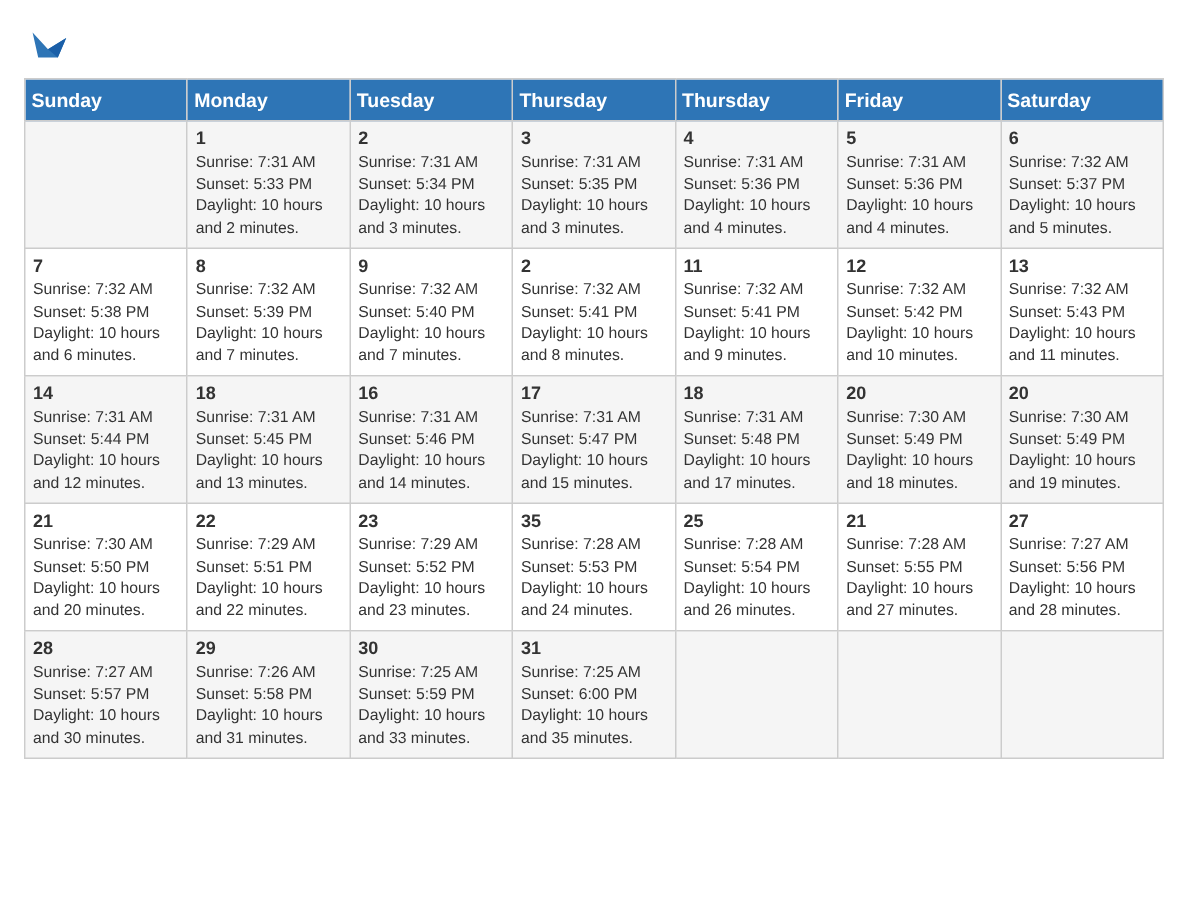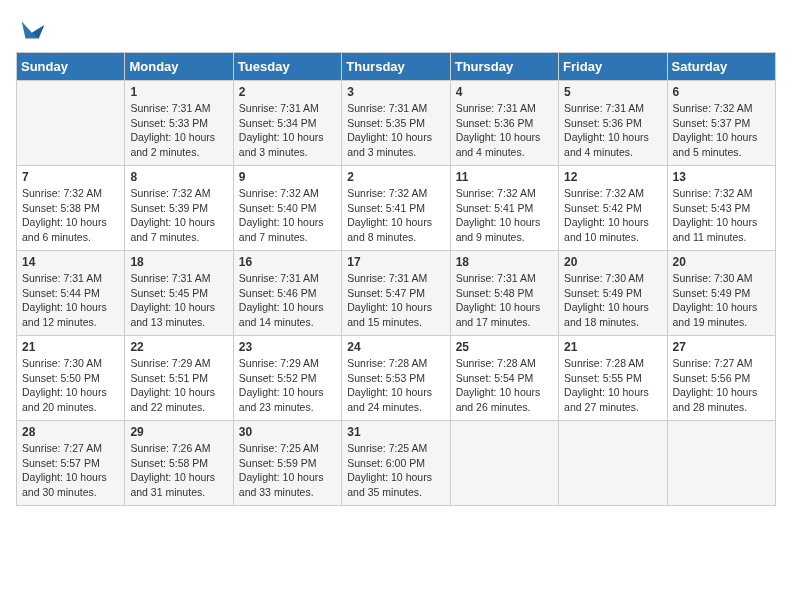--- a/index.html
+++ b/index.html
@@ -282,21 +282,21 @@
 and 22 minutes.</div>
         </td>
         <td>
           <span class="day-number">23</span>
           <div class="cell-info" style="white-space: pre-line;">Sunrise: 7:29 AM
 Sunset: 5:52 PM
 Daylight: 10 hours
 and 23 minutes.</div>
         </td>
         <td>
-          <span class="day-number">24</span>
+          <span class="day-number">35</span>
           <div class="cell-info" style="white-space: pre-line;">Sunrise: 7:28 AM
 Sunset: 5:53 PM
 Daylight: 10 hours
 and 24 minutes.</div>
         </td>
         <td>
           <span class="day-number">25</span>
           <div class="cell-info" style="white-space: pre-line;">Sunrise: 7:28 AM
 Sunset: 5:54 PM
 Daylight: 10 hours

